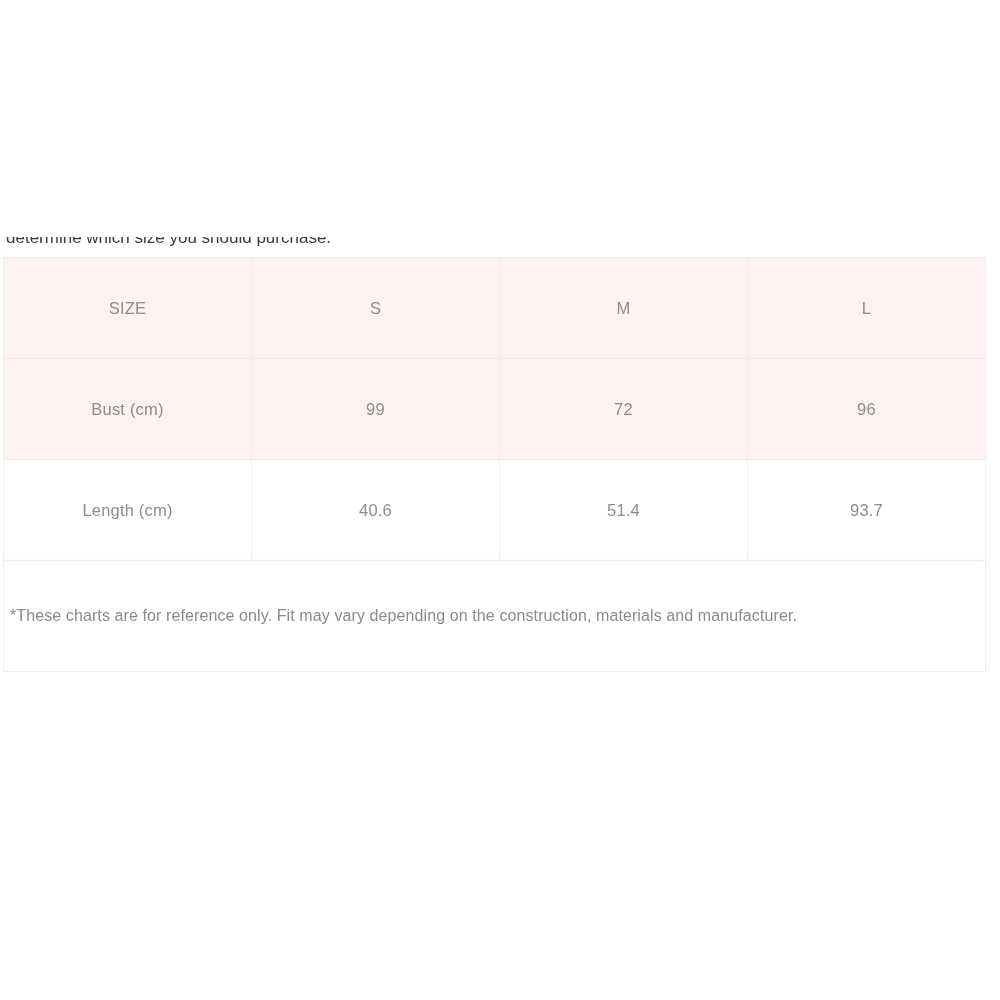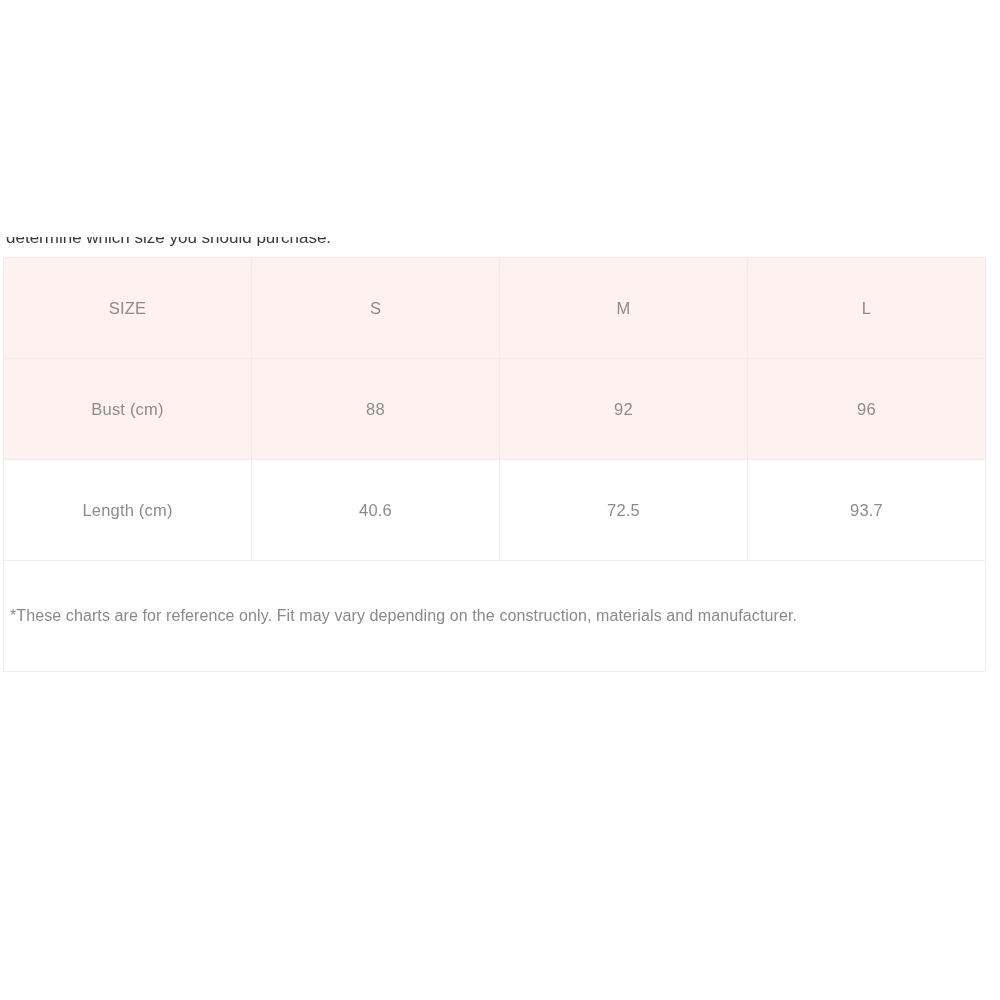--- a/index.html
+++ b/index.html
@@ -107,28 +107,28 @@
       <tr class="row-pink">
         <th>SIZE</th>
         <th>S</th>
         <th>M</th>
         <th>L</th>
       </tr>
     </thead>
     <tbody>
       <tr class="row-pink">
         <td>Bust (cm)</td>
-        <td>88</td>
-        <td>92</td>
+        <td>99</td>
+        <td>72</td>
         <td>96</td>
       </tr>
       <tr class="row-white">
         <td>Length (cm)</td>
         <td>40.6</td>
-        <td>72.5</td>
+        <td>51.4</td>
         <td>93.7</td>
       </tr>
       <tr class="footnote-row">
         <td colspan="4">
           <span class="footnote-text">*These charts are for reference only. Fit may vary depending on the construction, materials and manufacturer.</span>
         </td>
       </tr>
     </tbody>
   </table>
 </div>

